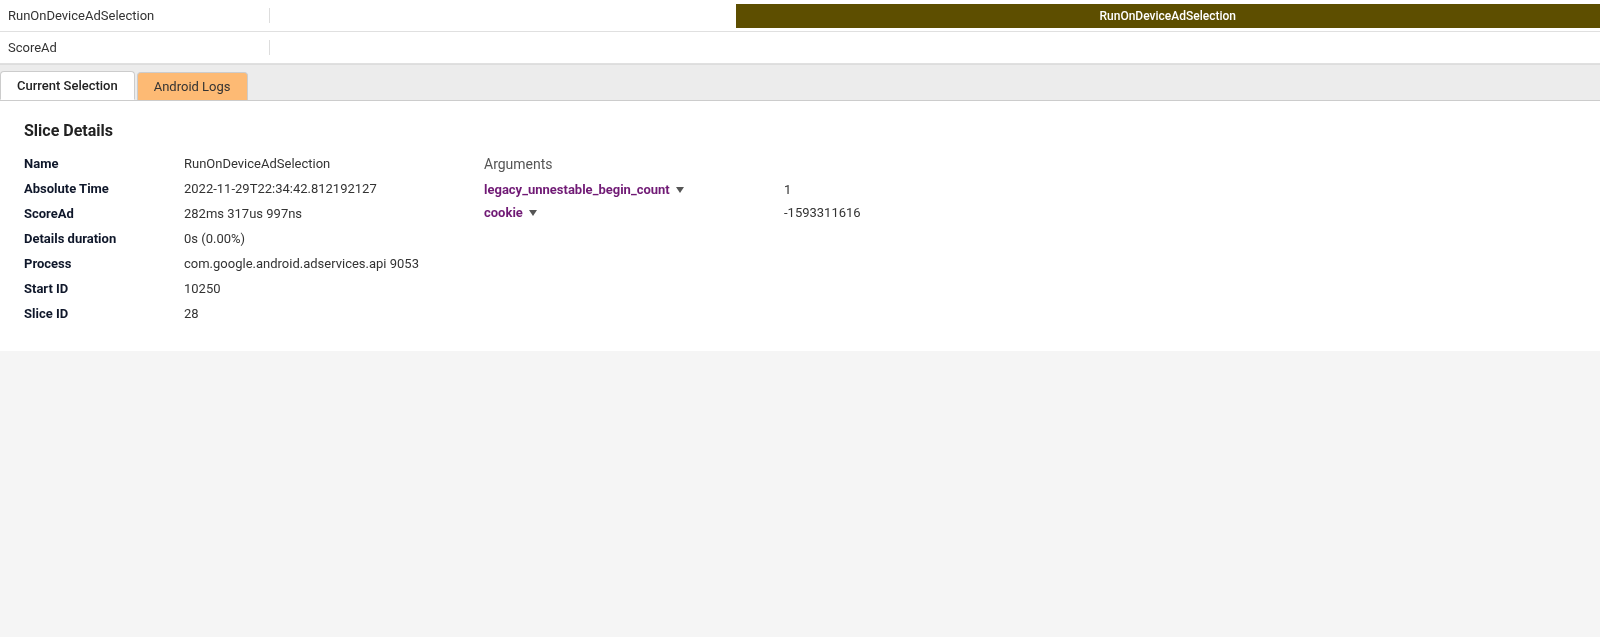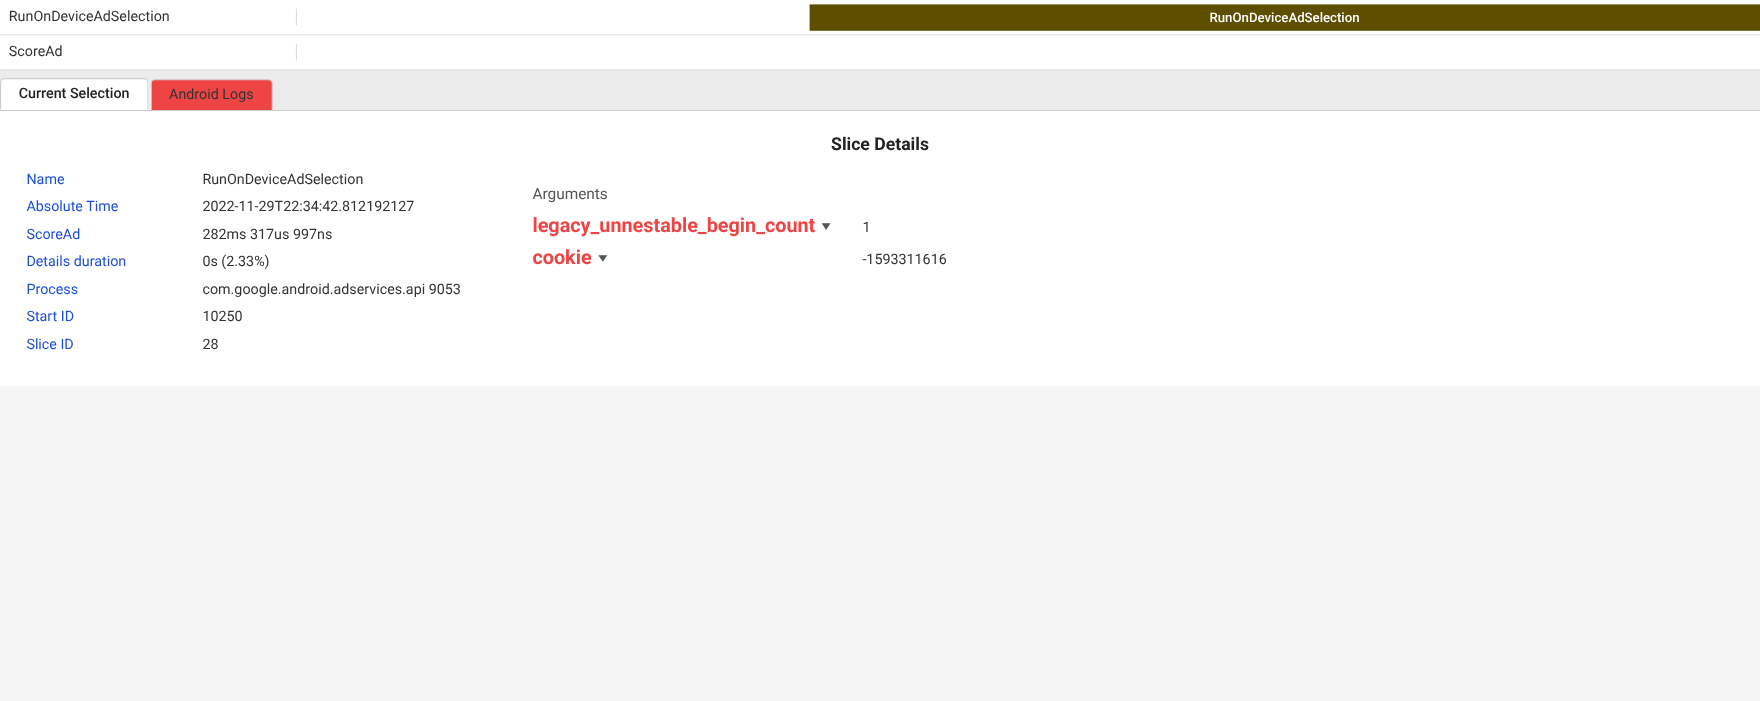--- a/index.html
+++ b/index.html
@@ -70,21 +70,21 @@
       padding-top: 6px;
       padding-left: 0;
     }
 
     .tab {
       padding: 6px 16px 6px 16px;
       font-size: 13px;
       cursor: pointer;
       border: 1px solid #ccc;
       border-bottom: none;
-      background: #ef4444;
+      background: #fdba74;
       color: #333;
       margin-right: 2px;
       border-radius: 4px 4px 0 0;
       user-select: none;
     }
 
     .tab.active {
       background: #fff;
       border-bottom: 1px solid #fff;
       font-weight: 500;
@@ -97,21 +97,20 @@
     .content-area {
       background: #fff;
       padding: 20px 24px;
     }
 
     .section-title {
       font-size: 16px;
       font-weight: 700;
       margin-bottom: 16px;
       color: #222;
-      text-align: center;
     }
 
     .details-grid {
       display: flex;
       gap: 60px;
     }
 
     .left-details {
       flex: 0 0 auto;
       min-width: 400px;
@@ -121,53 +120,53 @@
       flex: 1;
     }
 
     .detail-row {
       display: flex;
       align-items: baseline;
       margin-bottom: 10px;
     }
 
     .detail-label {
-      font-weight: 400;
-      color: #1d4ed8;
+      font-weight: 700;
+      color: #0f172a;
       width: 160px;
       min-width: 160px;
       font-size: 13px;
     }
 
     .detail-value {
       color: #333;
       font-size: 13px;
     }
 
     .arguments-section {
-      margin-top: 13px;
+      margin-top: 0;
     }
 
     .arguments-title {
       font-size: 14px;
       color: #555;
       margin-bottom: 10px;
       font-weight: 400;
     }
 
     .arg-row {
       display: flex;
       align-items: baseline;
       margin-bottom: 8px;
     }
 
     .arg-name {
       font-weight: 700;
-      font-size: 18px;
-      color: #ef4444;
+      font-size: 13px;
+      color: #701a75;
       display: flex;
       align-items: center;
       gap: 4px;
       min-width: 300px;
     }
 
     .arg-dropdown-icon {
       display: inline-block;
       width: 0;
       height: 0;
@@ -224,21 +223,21 @@
         <div class="detail-row">
           <span class="detail-label">Absolute Time</span>
           <span class="detail-value">2022-11-29T22:34:42.812192127</span>
         </div>
         <div class="detail-row">
           <span class="detail-label">ScoreAd</span>
           <span class="detail-value">282ms 317us 997ns</span>
         </div>
         <div class="detail-row">
           <span class="detail-label">Details duration</span>
-          <span class="detail-value">0s (2.33%)</span>
+          <span class="detail-value">0s (0.00%)</span>
         </div>
         <div class="detail-row">
           <span class="detail-label">Process</span>
           <span class="detail-value">com.google.android.adservices.api 9053</span>
         </div>
         <div class="detail-row">
           <span class="detail-label">Start ID</span>
           <span class="detail-value">10250</span>
         </div>
         <div class="detail-row">

